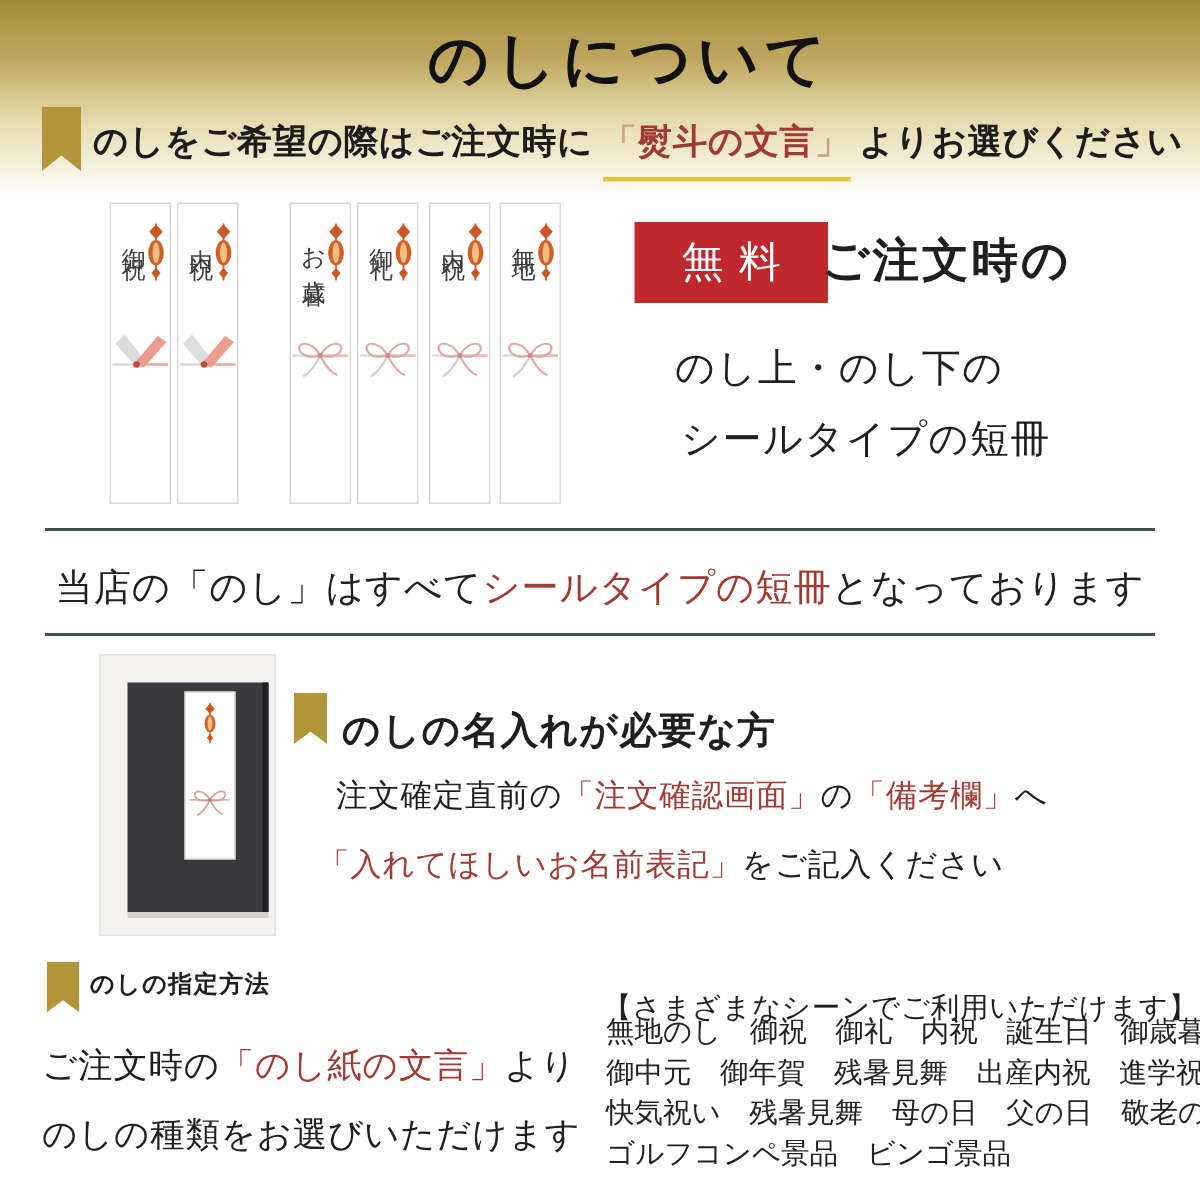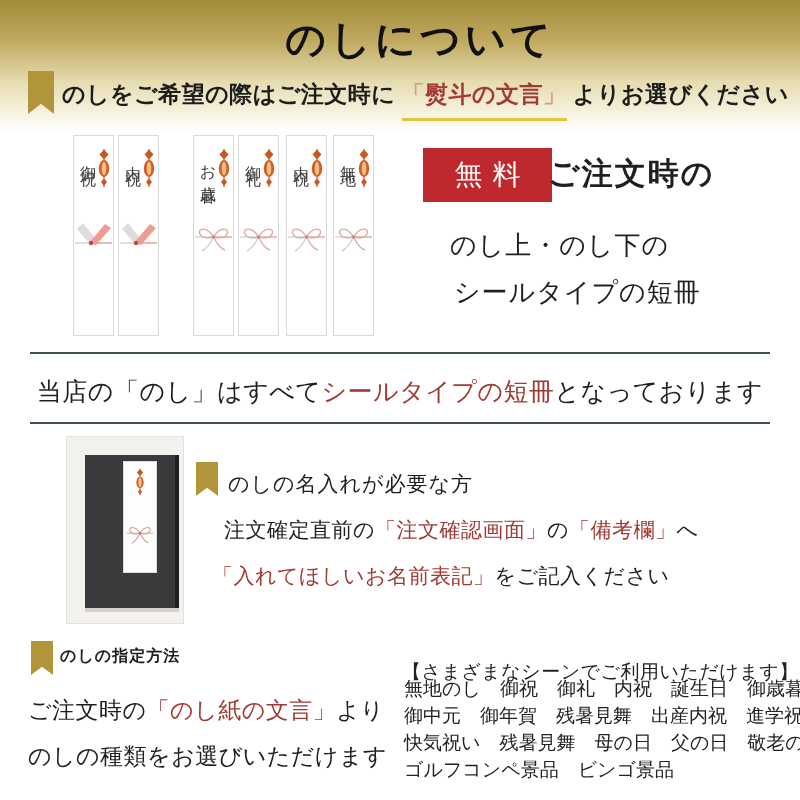--- a/index.html
+++ b/index.html
@@ -59,21 +59,21 @@
     background:#f3f1ee;border:1px solid #e3e1dd;box-sizing:border-box;
   }
   .giftbox{position:absolute;left:18px;top:18px;width:94px;height:153px;background:#3a3a3c;border-right:4px solid #202022;box-sizing:border-box;}
   .box-shadow{position:absolute;left:18px;top:171px;width:94px;height:4px;background:#d4d1cc;}
   .ministrip{position:absolute;left:56px;top:24px;width:34px;height:112px;background:#fefefe;border:1px solid #ddd;box-sizing:border-box;}
   .mini-ornament{position:absolute;top:6px;left:11px;width:10px;height:28px;}
   .mini-bow{position:absolute;left:1px;top:56px;width:30px;height:32px;}
   
   .ribbon-sm{width:22px;height:34px;}
   .naming-ribbon{position:absolute;left:196px;top:462px;}
-  .naming-heading{position:absolute;left:228px;top:470px;font-size:21px;font-weight:400;letter-spacing:1px;}
+  .naming-heading{position:absolute;left:228px;top:470px;font-size:25px;font-weight:700;letter-spacing:1px;}
   .naming-line1{position:absolute;left:224px;top:516px;font-size:21px;letter-spacing:0.5px;white-space:nowrap;}
   .naming-line2{position:absolute;left:212px;top:562px;font-size:21px;letter-spacing:0.5px;white-space:nowrap;}
   
   .howto-ribbon{position:absolute;left:31px;top:641px;}
   .howto-heading{position:absolute;left:60px;top:646px;font-size:16px;font-weight:700;letter-spacing:1px;}
   .howto-line1{position:absolute;left:28px;top:695px;font-size:23px;letter-spacing:0.5px;white-space:nowrap;}
   .howto-line2{position:absolute;left:28px;top:741px;font-size:23px;letter-spacing:0.5px;white-space:nowrap;}
   
   .scenes-heading{position:absolute;left:402px;top:659px;font-size:19px;font-weight:400;letter-spacing:0.5px;white-space:nowrap;}
   .scenes-rows{position:absolute;left:404px;top:675px;font-size:19px;line-height:27px;color:#222;}

